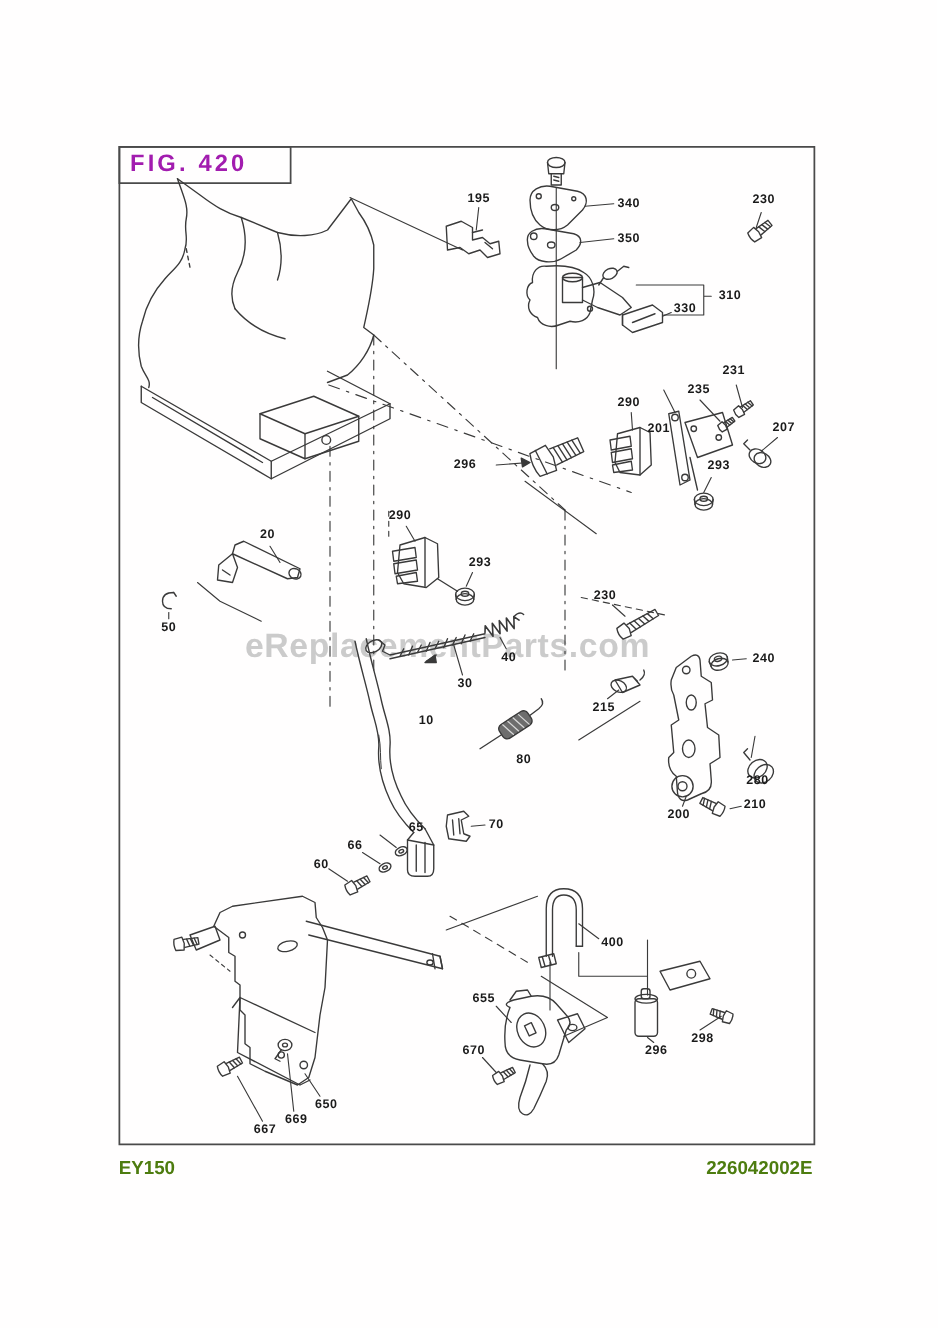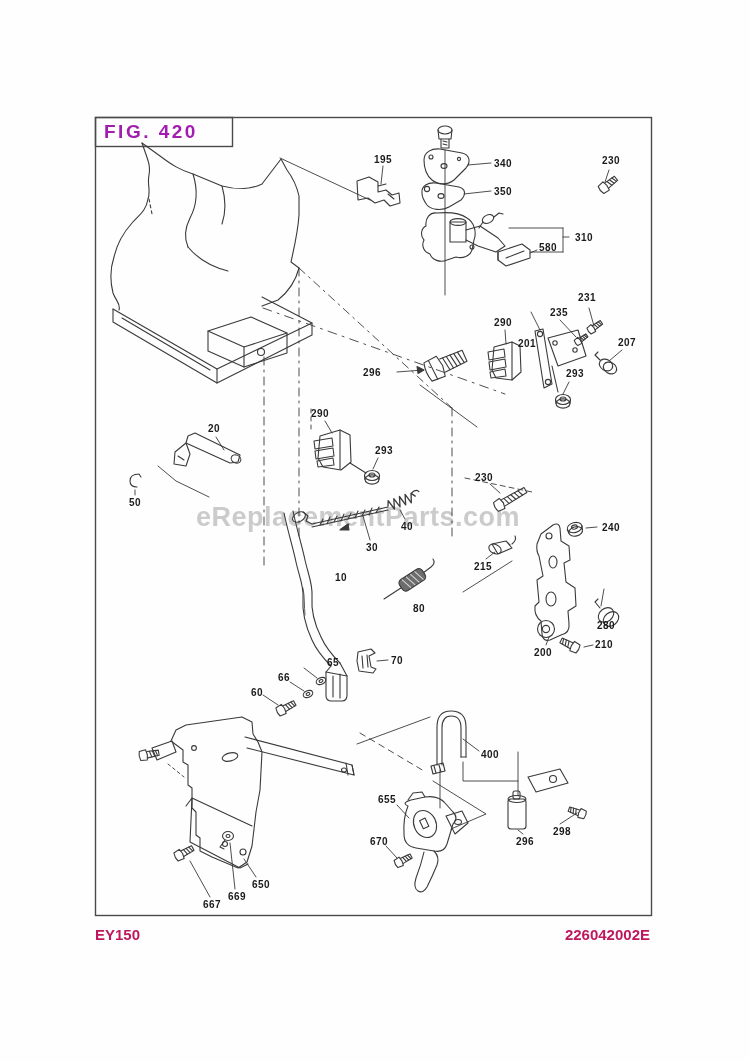--- a/index.html
+++ b/index.html
@@ -17,21 +17,21 @@
     position:absolute;left:104px;top:132px;transform:translateY(-52%);
     font-size:19px;font-weight:bold;letter-spacing:2.5px;color:#a21caf;z-index:3;
     white-space:nowrap;
   }
   #callouts .callout{
     position:absolute;transform:translate(-50%,-50%);
     font-size:10px;font-weight:bold;color:#1a1a1a;letter-spacing:.4px;
     z-index:3;white-space:nowrap;
   }
   .footer-left,.footer-right{
-    position:absolute;top:926px;font-size:15px;font-weight:bold;color:#be185d;z-index:3;
+    position:absolute;top:926px;font-size:15px;font-weight:bold;color:#4d7c0f;z-index:3;
     white-space:nowrap;
   }
   .footer-left{left:95px;}
   .footer-right{right:100px;}
 </style>
 </head>
 <body>
 
 <div class="page">
 
@@ -340,21 +340,21 @@
   </svg>
 
   <div class="fig-title">FIG. 420</div>
 
   <div id="callouts">
       <div class="callout" style="left: 383px; top: 159px;">195</div>
       <div class="callout" style="left: 503px; top: 163px;">340</div>
       <div class="callout" style="left: 503px; top: 191px;">350</div>
       <div class="callout" style="left: 611px; top: 160px;">230</div>
       <div class="callout" style="left: 584px; top: 237px;">310</div>
-      <div class="callout" style="left: 548px; top: 247px;">580</div>
+      <div class="callout" style="left: 548px; top: 247px;">330</div>
       <div class="callout" style="left: 527px; top: 302px; margin-top: 41px;">201</div>
       <div class="callout" style="left: 587px; top: 297px;">231</div>
       <div class="callout" style="left: 559px; top: 312px;">235</div>
       <div class="callout" style="left: 503px; top: 322px;">290</div>
       <div class="callout" style="left: 627px; top: 342px;">207</div>
       <div class="callout" style="left: 575px; top: 373px;">293</div>
       <div class="callout" style="left: 372px; top: 372px;">296</div>
       <div class="callout" style="left: 214px; top: 428px;">20</div>
       <div class="callout" style="left: 320px; top: 413px;">290</div>
       <div class="callout" style="left: 384px; top: 450px;">293</div>

